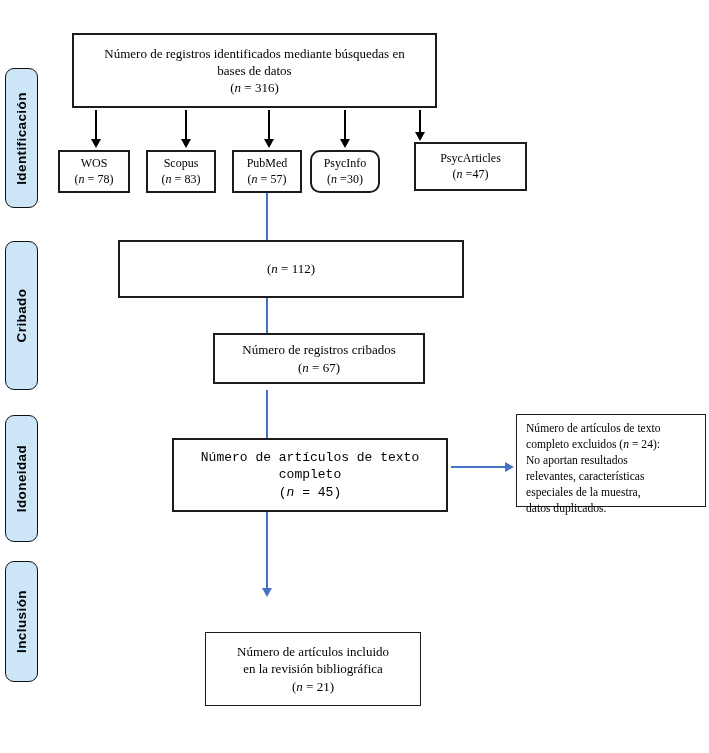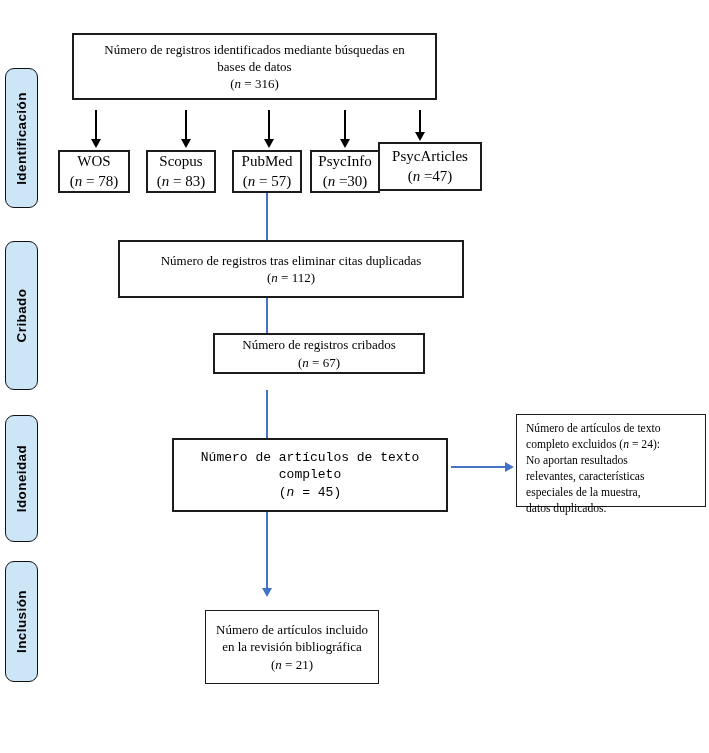--- a/index.html
+++ b/index.html
@@ -7,36 +7,36 @@
     position:relative;width:709px;height:753px;background:#ffffff;overflow:hidden;
     font-family:"Liberation Serif", serif;color:#000;
   }
   
   .fbox{
     position:absolute;background:#fff;border:2px solid #1c1c1c;
     display:flex;flex-direction:column;align-items:center;justify-content:center;
     text-align:center;font-size:13px;line-height:1.32;box-sizing:border-box;
   }
   .fbox .cnt i{font-style:italic;}
-  .box-identified{left:72px;top:33px;width:365px;height:67px;}
-  .box-db{top:150px;height:43px;font-size:15px;}
+  .box-identified{left:72px;top:33px;width:365px;height:75px;}
+  .box-db{top:150px;height:43px;font-size:12px;}
   .box-wos{left:58px;width:72px;}
   .box-scopus{left:146px;width:70px;}
   .box-pubmed{left:232px;width:70px;}
-  .box-psycinfo{left:310px;width:70px;}
-  .box-psycarticles{left:378px;top:142px;width:104px;height:49px;}
+  .box-psycinfo{left:310px;width:70px;border-radius:10px;}
+  .box-psycarticles{left:414px;top:142px;width:113px;height:49px;}
   .box-dedup{left:118px;top:240px;width:346px;height:58px;}
-  .box-screened{left:213px;top:333px;width:212px;height:41px;}
+  .box-screened{left:213px;top:333px;width:212px;height:51px;}
   .box-elig{left:172px;top:438px;width:276px;height:74px;border-width:2.5px;font-family:Liberation Mono, monospace;}
   .box-excluded{
     left:516px;top:414px;width:190px;height:93px;border-width:1.2px;
     align-items:flex-start;justify-content:flex-start;text-align:left;
     font-size:11.6px;line-height:1.38;padding:6px 6px 6px 9px;
   }
-  .box-included{left:205px;top:610px;width:174px;height:74px;border-width:1.3px;}
+  .box-included{left:205px;top:632px;width:216px;height:74px;border-width:1.3px;}
   
   .stage{
     position:absolute;left:5px;width:33px;background:#CDE6F7;border:1.5px solid #111;
     border-radius:9px;display:flex;align-items:center;justify-content:center;box-sizing:border-box;
   }
   .stage span{
     transform:rotate(-90deg);white-space:nowrap;
     font-family:"Liberation Sans", sans-serif;font-weight:bold;font-size:13.5px;
     letter-spacing:0.4px;color:#000;
   }
@@ -121,21 +121,20 @@
   <div class="fbox box-db box-psycarticles">
     <div>PsycArticles</div>
     <div class="cnt"><span>(</span><i>n</i><span> =47)</span></div>
   </div>
 
   <div class="conn-blue bl1"></div>
   <div class="conn-blue bl2"></div>
   <div class="conn-blue bl3"></div>
 
   <div class="fbox box-dedup">
-    <div>Número de registros tras eliminar citas duplicadas</div>
     <div class="cnt"><span>(</span><i>n</i><span> = 112)</span></div>
   </div>
 
   <div class="fbox box-screened">
     <div>Número de registros cribados</div>
     <div class="cnt"><span>(</span><i>n</i><span> = 67)</span></div>
   </div>
 
   <div class="fbox box-elig">
     <div>Número de artículos de texto completo</div>

